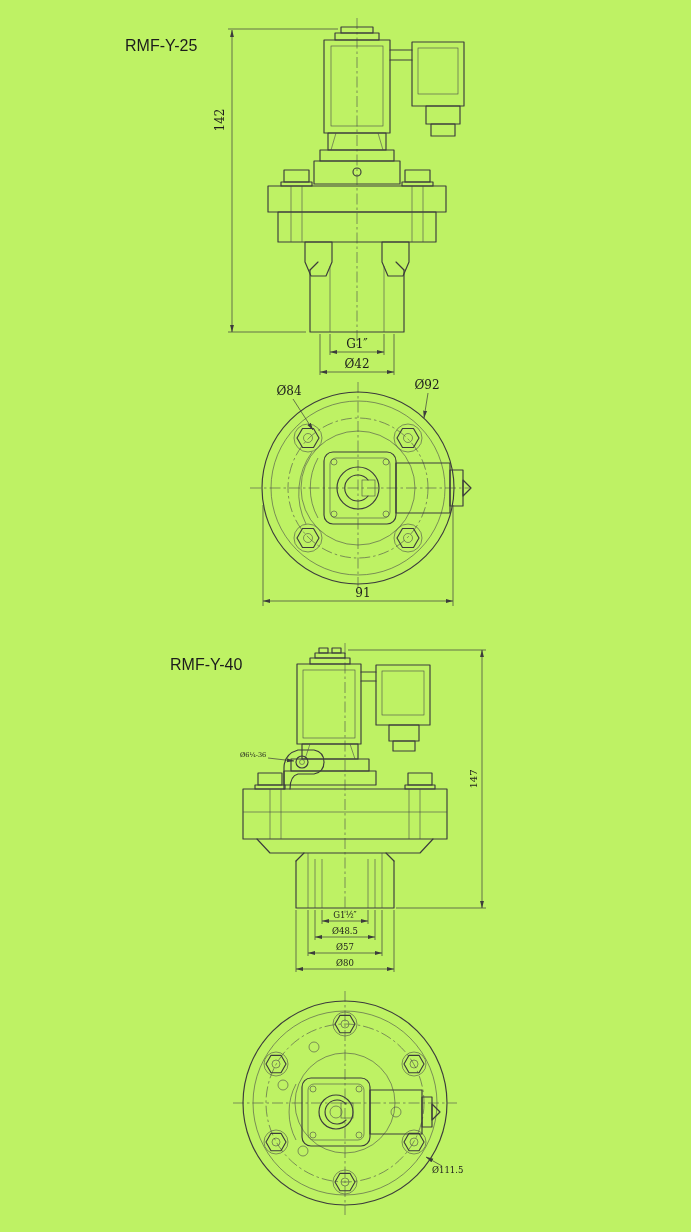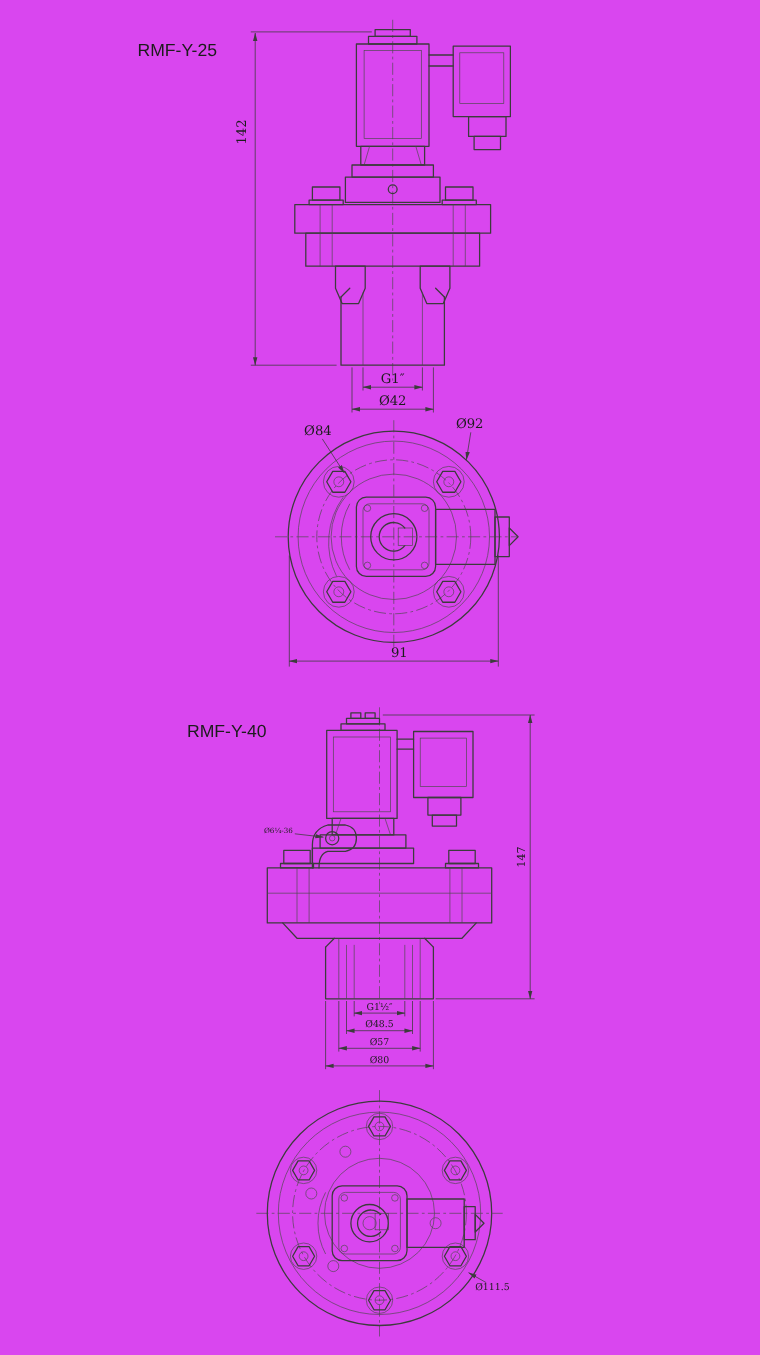--- a/index.html
+++ b/index.html
@@ -1,16 +1,16 @@
 <!DOCTYPE html>
 <html><head>
 <meta charset="utf-8">
 <style>
   html,body{margin:0;padding:0;background:#ffffff;}
-  .page{position:relative;width:691px;height:1232px;background:#d946ef;overflow:hidden;
+  .page{position:relative;width:691px;height:1232px;background:#bef264;overflow:hidden;
         font-family:"Liberation Sans",sans-serif;}
   svg{display:block;}
   .ln{stroke:#3c3c3c;stroke-width:1.15;fill:none;stroke-linecap:round;stroke-linejoin:round;}
   .thin{stroke:#4a4a4a;stroke-width:0.6;fill:none;}
   .cl{stroke:#4a4a4a;stroke-width:0.6;fill:none;stroke-dasharray:11 3 2.5 3;}
   .dim{stroke:#3c3c3c;stroke-width:0.7;fill:none;}
   text{fill:#1c1c1c;}
   .title{font-family:"Liberation Sans",sans-serif;font-size:16px;}
   .dimtxt{font-family:"DejaVu Serif",serif;font-size:12px;}
   .dimsm{font-family:"DejaVu Serif",serif;font-size:8.5px;}

